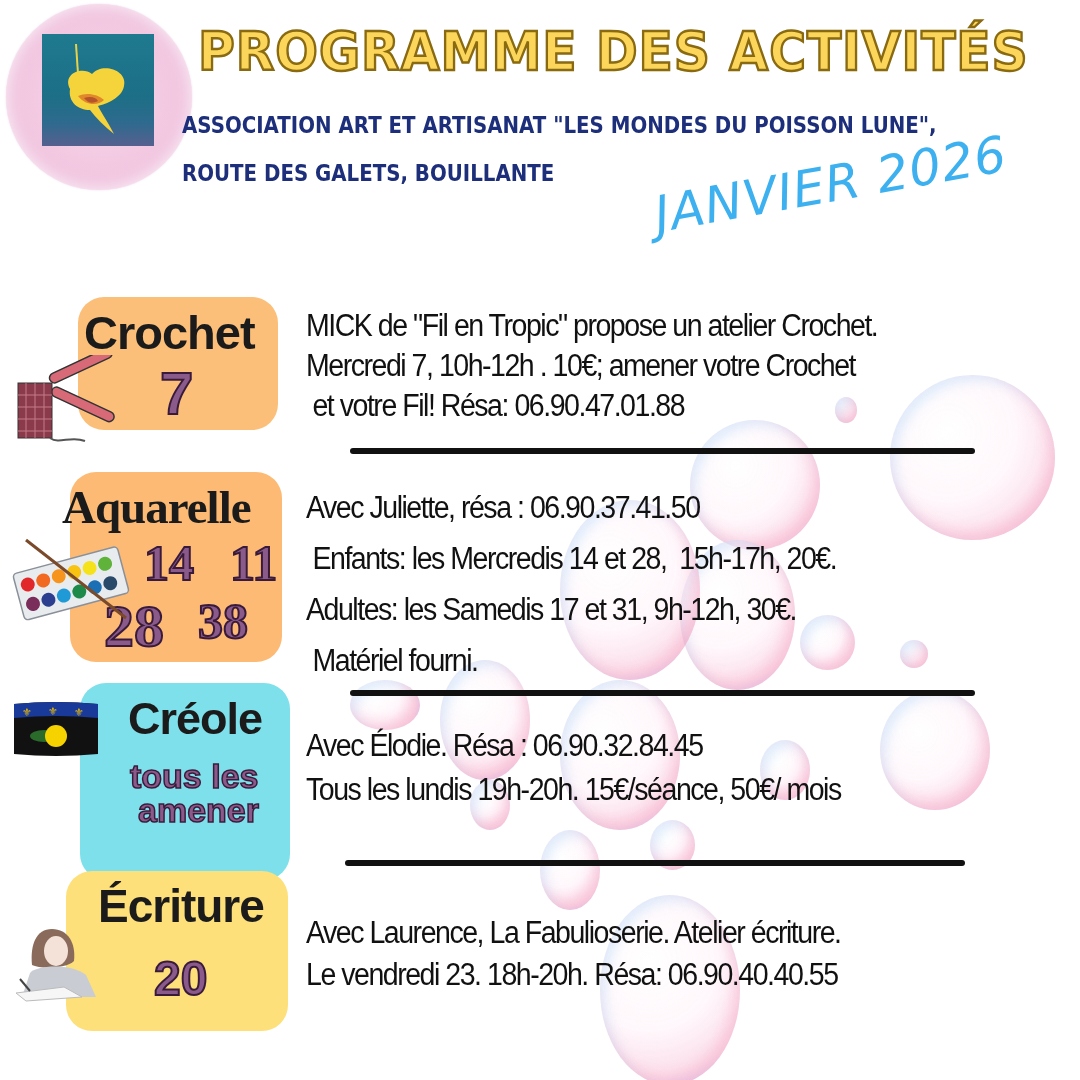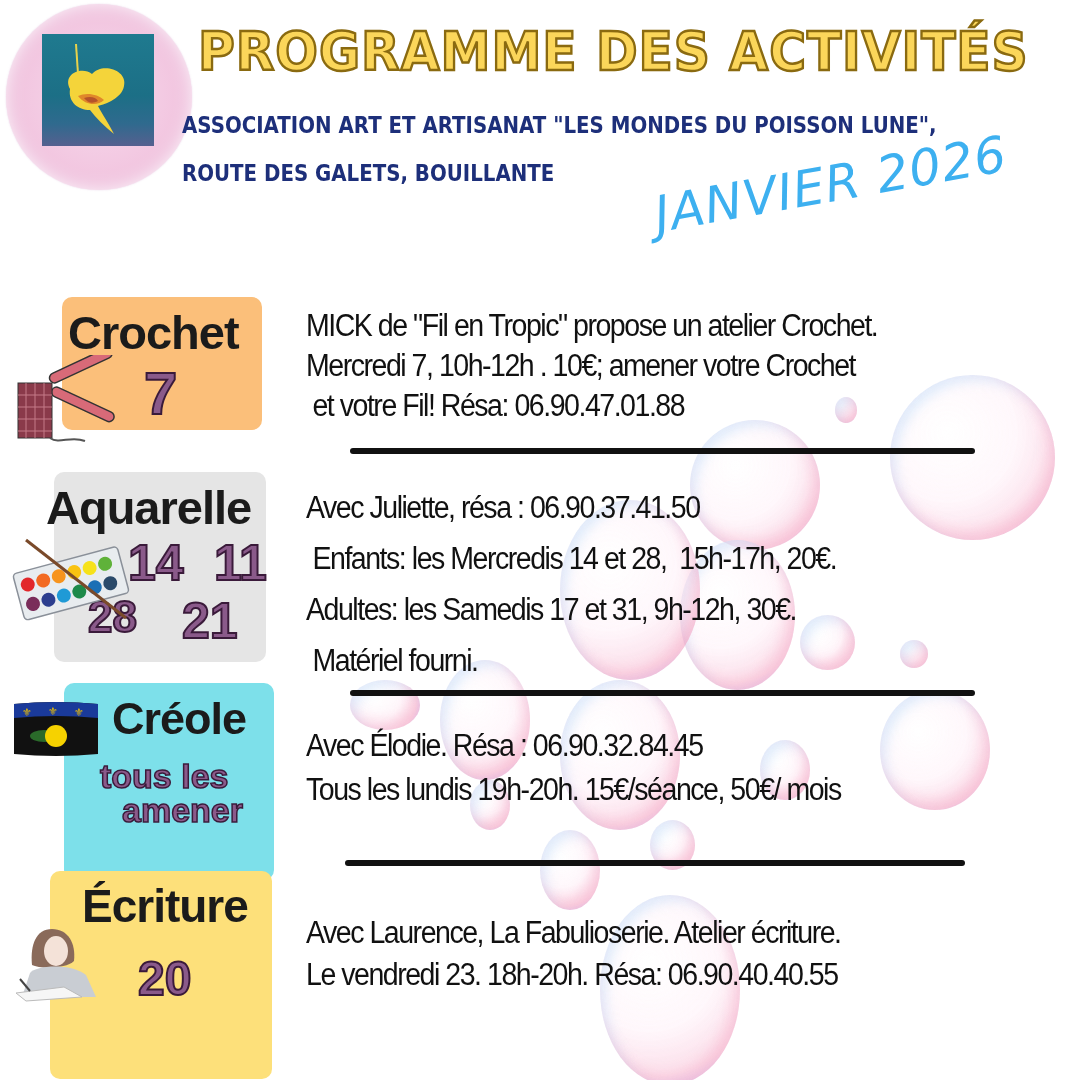--- a/index.html
+++ b/index.html
@@ -12,21 +12,21 @@
     background: radial-gradient(circle at 50% 50%, #f7d9ec 0%, #f2c6e0 60%, #e8b6d8 85%, #dcc6f0 100%);
     box-shadow: inset 0 0 18px rgba(255,255,255,0.9), 0 0 2px rgba(200,150,200,0.4); }
   .logo-square { position: absolute; left: 42px; top: 34px; width: 112px; height: 112px;
     background: linear-gradient(180deg, #1f7a8f 0%, #1c6f86 55%, #2f6a8e 80%, #55608f 100%); }
   .title { position: absolute; left: 198px; top: 20px; font-family: "DejaVu Sans", sans-serif; font-weight: bold; font-size: 54px; color: #fbd65a; letter-spacing: 1px;
     -webkit-text-stroke: 2.5px #8a6a10; transform: scaleX(0.93); transform-origin: left; white-space: nowrap; }
   .assoc { position: absolute; left: 182px; top: 112px; font-family: "DejaVu Sans", sans-serif; font-weight: bold; font-size: 23px; color: #1d2f7a; white-space: nowrap; transform: scaleX(0.86); transform-origin: left; }
   .route { position: absolute; left: 182px; top: 160px; font-family: "DejaVu Sans", sans-serif; font-weight: bold; font-size: 23px; color: #1d2f7a; white-space: nowrap; transform: scaleX(0.86); transform-origin: left; }
   .month { position: absolute; left: 660px; top: 186px; font-family: "DejaVu Sans", sans-serif; font-style: italic; font-size: 50px; color: #3db0f0; transform: rotate(-10deg); transform-origin: left bottom; white-space: nowrap; letter-spacing: 1px; }
 
-  .card { position: absolute; border-radius: 10px; }
+  .card { position: absolute; border-radius: 26px; margin-left: 16px; }
   .card .label { position: absolute; font-weight: bold; color: #1b1b1b; white-space: nowrap; letter-spacing: -1px; }
   .card .num { position: absolute; font-weight: bold; color: #8a5a8a; -webkit-text-stroke: 2px #3a1a3a; white-space: nowrap; }
 
   .desc { position: absolute; left: 306px; font-size: 31px; color: #111; line-height: 40px; white-space: nowrap; letter-spacing: -1.6px; transform: scaleX(0.92); transform-origin: left; }
   .divider { position: absolute; height: 6px; background: #111; border-radius: 3px; }
 
   .icon-wrap { position: absolute; }
 </style>
 </head>
 <body>
@@ -76,26 +76,26 @@
     <path d="M40 83 C50 90, 60 80, 75 86" stroke="#555" stroke-width="2" fill="none"></path>
   </svg>
 </div>
 <div class="desc" style="top:306px;">
   <div>MICK de "Fil en Tropic" propose un atelier Crochet.</div>
   <div>Mercredi 7, 10h-12h . 10€; amener votre Crochet</div>
   <div style="white-space:pre;"> et votre Fil! Résa: 06.90.47.01.88</div>
 </div>
 <div class="divider" style="left:350px;top:448px;width:625px;"></div>
 
-<div class="card" style="left:54px;top:472px;width:212px;height:190px;background:#e5e5e5;">
+<div class="card" style="left:54px;top:472px;width:212px;height:190px;background:#fdba74;font-family:Liberation Serif, serif;">
   <div class="label" style="left:-8px;top:8px;font-size:47px;">Aquarelle</div>
   <div class="num" style="left:74px;top:62px;font-size:50px;text-align:center;">14</div>
   <div class="num" style="left:160px;top:62px;font-size:50px;">11</div>
-  <div class="num" style="left:34px;top:120px;font-size:44px;">28</div>
-  <div class="num" style="left:128px;top:120px;font-size:50px;">21</div>
+  <div class="num" style="left:34px;top:120px;font-size:60px;">28</div>
+  <div class="num" style="left:128px;top:120px;font-size:50px;">38</div>
 </div>
 <div class="icon-wrap" style="left:8px;top:530px;">
   <svg width="125" height="95" viewBox="0 0 125 95">
     <g transform="rotate(-15 60 50)">
       <rect x="8" y="30" width="108" height="48" rx="4" fill="#e8ecef" stroke="#8a9099" stroke-width="1.5"></rect>
       <circle cx="20" cy="44" r="7" fill="#e2272a"></circle>
         <circle cx="36" cy="44" r="7" fill="#f26a22"></circle>
       <circle cx="52" cy="44" r="7" fill="#f7941d"></circle>
         <circle cx="68" cy="44" r="7" fill="#f9c312"></circle>
       <circle cx="84" cy="44" r="7" fill="#f6e21a"></circle>
@@ -113,41 +113,41 @@
 <div class="desc" style="top:482px;line-height:51px;">
   <div>Avec Juliette, résa : 06.90.37.41.50</div>
   <div style="white-space:pre;"> Enfants: les Mercredis 14 et 28,  15h-17h, 20€.</div>
   <div>Adultes: les Samedis 17 et 31, 9h-12h, 30€.</div>
   <div style="white-space:pre;"> Matériel fourni.</div>
 </div>
 <div class="divider" style="left:350px;top:690px;width:625px;"></div>
 
 <div class="card" style="left:64px;top:683px;width:210px;height:197px;background:#7de0ea;">
   <div class="label" style="left:48px;top:10px;font-size:45px;">Créole</div>
-  <div class="num" style="left:36px;top:74px;font-size:34px;-webkit-text-stroke:1.5px #3a1a3a;">tous les</div>
+  <div class="num" style="left:50px;top:74px;font-size:34px;-webkit-text-stroke:1.5px #3a1a3a;">tous les</div>
   <div class="num" style="left:58px;top:108px;font-size:34px;-webkit-text-stroke:1.5px #3a1a3a;">amener</div>
 </div>
 <div class="icon-wrap" style="left:12px;top:700px;">
   <svg width="88" height="58" viewBox="0 0 88 58">
     <path d="M2 4 Q44 0 86 4 L86 54 Q44 58 2 54 Z" fill="#111"></path>
     <path d="M2 4 Q44 0 86 4 L86 18 Q44 14 2 18 Z" fill="#1a3a9a"></path>
     <text x="10" y="16" font-size="11" fill="#f2c200">⚜</text>
     <text x="36" y="15" font-size="11" fill="#f2c200">⚜</text>
     <text x="62" y="16" font-size="11" fill="#f2c200">⚜</text>
     <ellipse cx="32" cy="36" rx="14" ry="6" fill="#2a6a2a"></ellipse>
     <circle cx="44" cy="36" r="11" fill="#f6d200"></circle>
   </svg>
 </div>
 <div class="desc" style="top:724px;line-height:44px;">
   <div>Avec Élodie. Résa : 06.90.32.84.45</div>
   <div>Tous les lundis 19h-20h. 15€/séance, 50€/ mois</div>
 </div>
 <div class="divider" style="left:345px;top:860px;width:620px;"></div>
 
-<div class="card" style="left:50px;top:871px;width:222px;height:208px;background:#fde07a;">
+<div class="card" style="left:50px;top:871px;width:222px;height:160px;background:#fde07a;">
   <div class="label" style="left:32px;top:8px;font-size:46px;">Écriture</div>
   <div class="num" style="left:88px;top:80px;font-size:48px;">20</div>
 </div>
 <div class="icon-wrap" style="left:12px;top:925px;">
   <svg width="100" height="80" viewBox="0 0 100 80">
     <path d="M40 4 C24 4, 18 20, 20 40 C28 44, 54 44, 62 36 C64 18, 56 4, 40 4 Z" fill="#8a6a5a"></path>
     <ellipse cx="44" cy="26" rx="12" ry="15" fill="#f4e2d8"></ellipse>
     <path d="M18 48 C24 40, 60 38, 74 50 L84 72 L10 72 Z" fill="#c9cdd3"></path>
     <path d="M4 68 L52 62 L70 72 L14 76 Z" fill="#f6f6f6" stroke="#bbb" stroke-width="1"></path>
     <line x1="8" y1="54" x2="18" y2="66" stroke="#444" stroke-width="2"></line>

